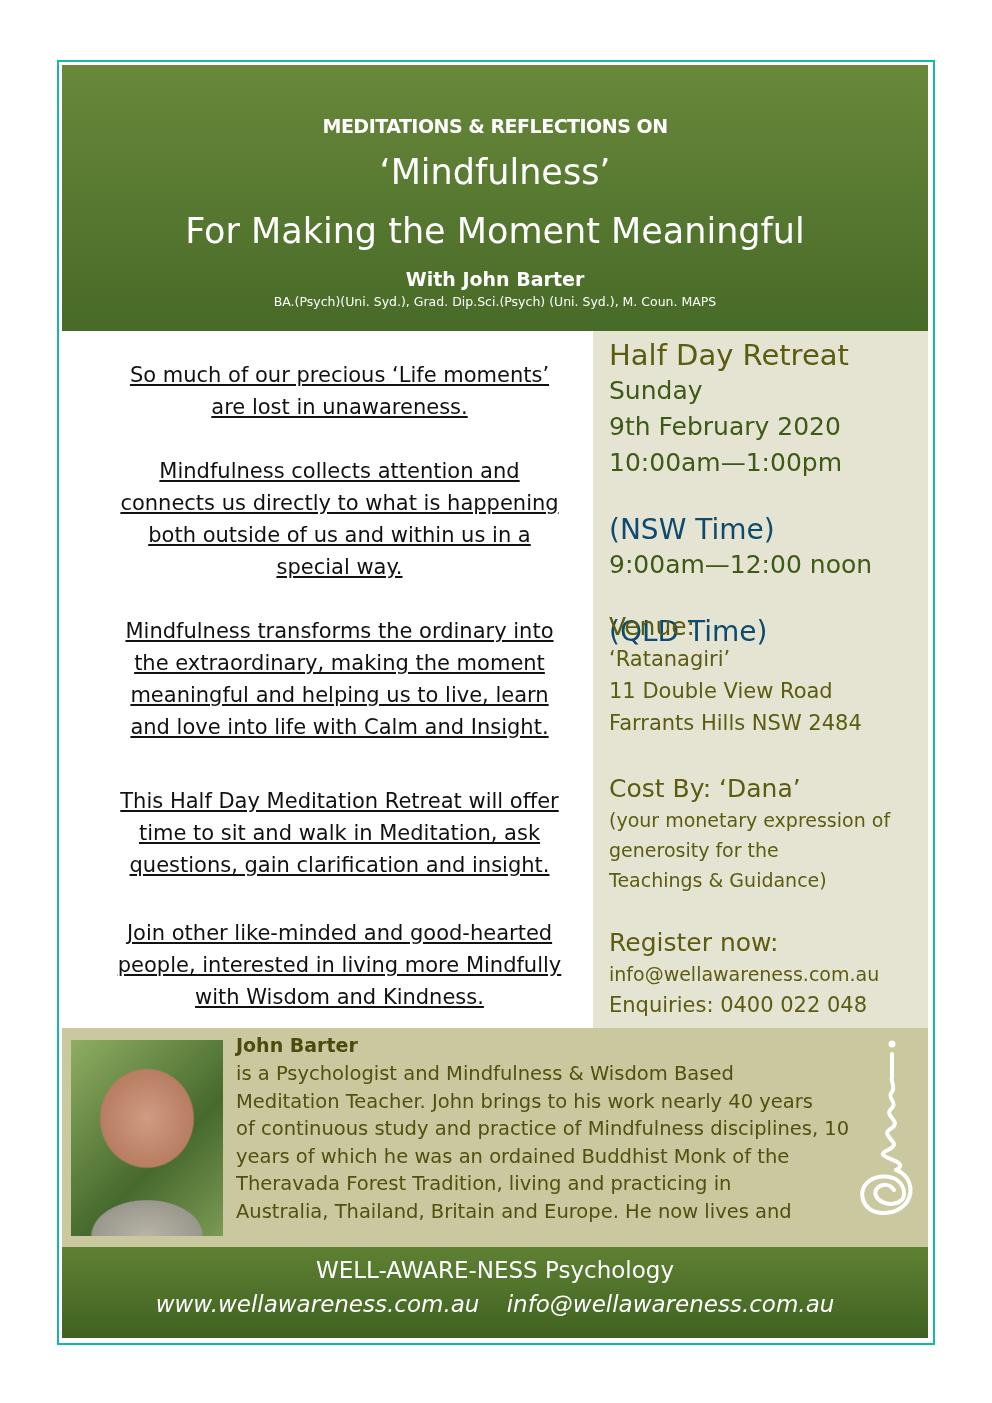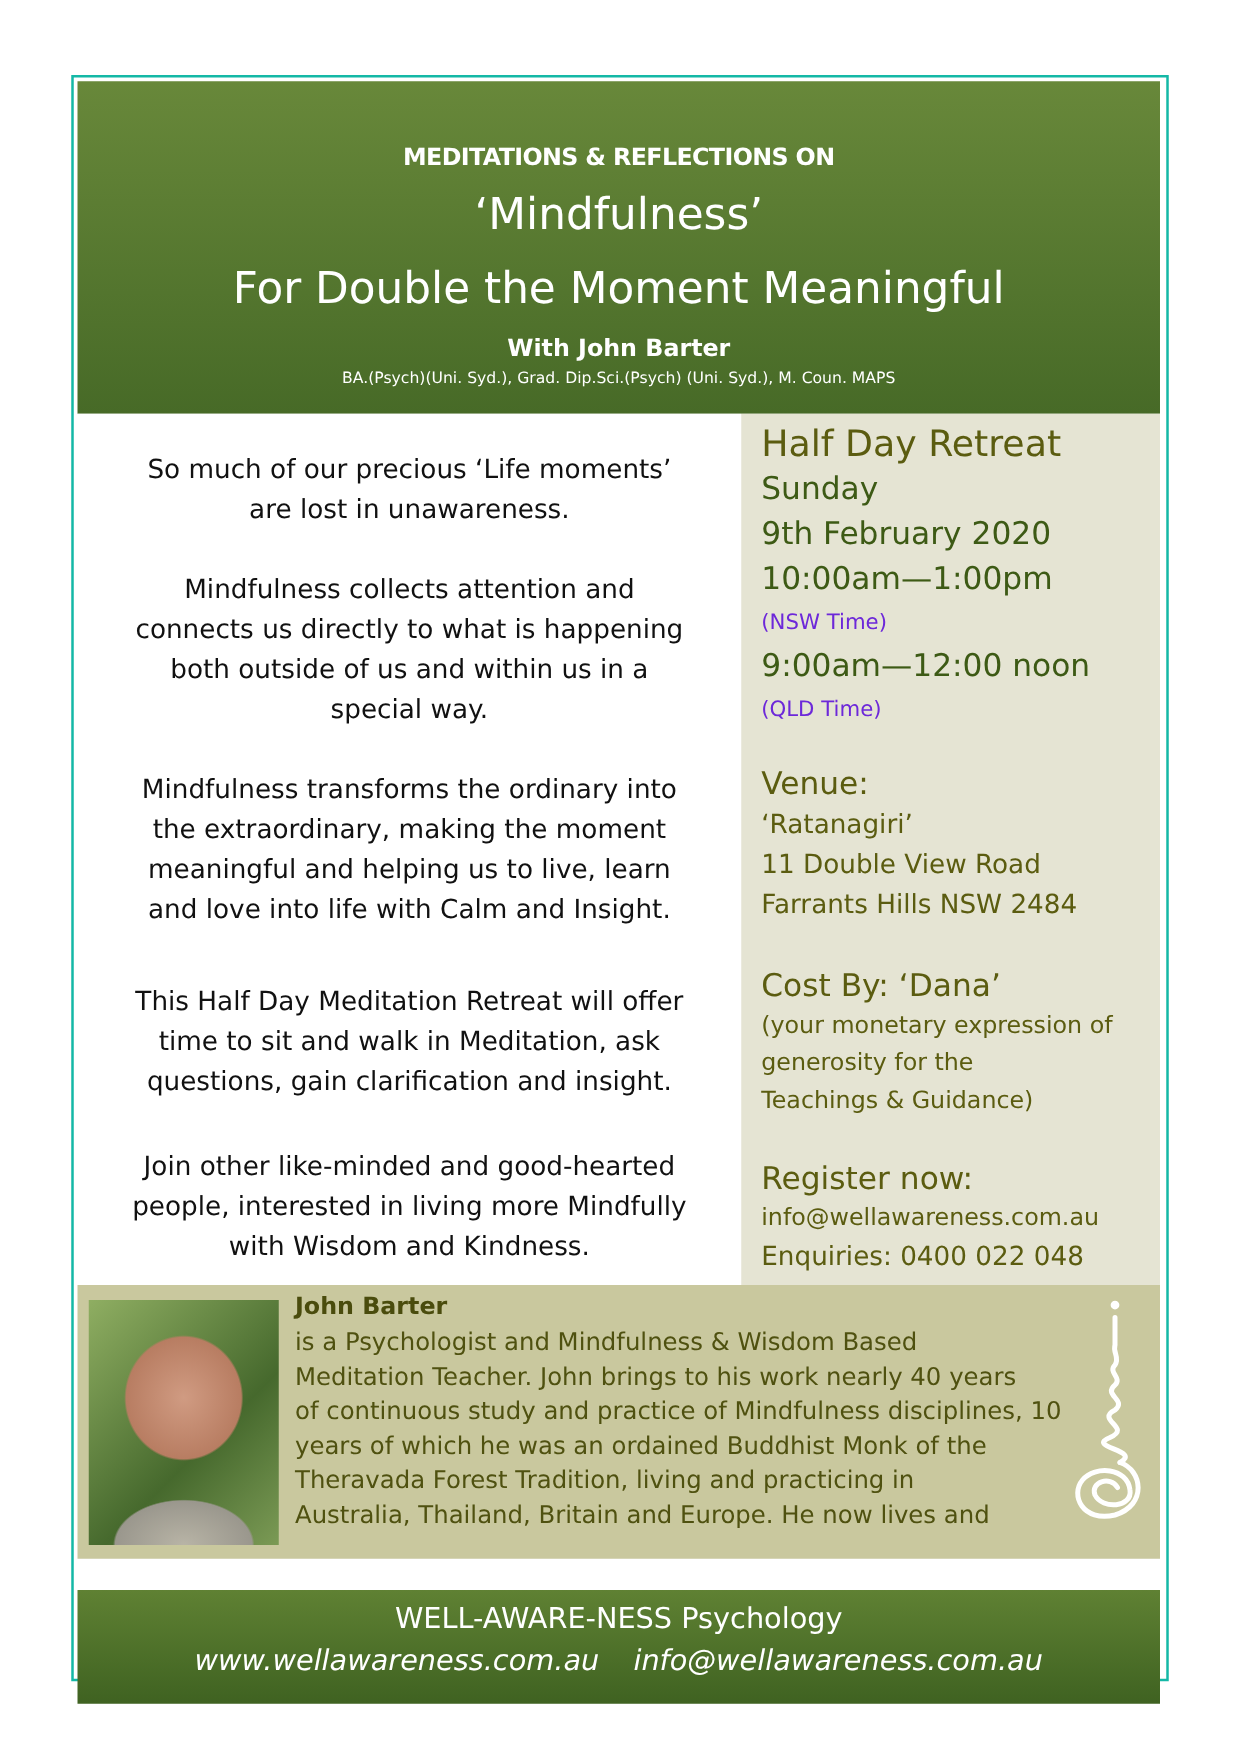--- a/index.html
+++ b/index.html
@@ -5,48 +5,48 @@
   html,body{margin:0;padding:0;}
   body{width:992px;height:1403px;background:#ffffff;position:relative;overflow:hidden;font-family:"DejaVu Sans","Liberation Sans",sans-serif;}
   .frame{position:absolute;left:57px;top:60px;width:878px;height:1285px;box-sizing:border-box;border:2px solid #14b8a6;background:#fff;}
   .header{position:absolute;left:3px;top:3px;width:866px;height:266px;background:linear-gradient(#68883a,#476a27);color:#fff;text-align:center;}
   .h-series{position:absolute;top:50px;width:100%;font-size:19px;font-weight:bold;letter-spacing:-0.5px;}
   .h-title{position:absolute;top:87px;width:100%;font-size:35px;}
   .h-subtitle{position:absolute;top:146px;width:100%;font-size:35px;}
   .h-with{position:absolute;top:203px;width:100%;font-size:19px;font-weight:bold;}
   .h-creds{position:absolute;top:229px;width:100%;font-size:12.5px;}
   .left{position:absolute;left:3px;top:269px;width:531px;height:697px;background:#fff;text-align:center;color:#111;font-size:21px;line-height:32px;}
-  .left p{margin:0;position:absolute;left:0;width:100%;}
+  .left p{margin:0;position:absolute;left:12px;width:100%;text-decoration:underline;}
   .right{position:absolute;left:534px;top:269px;width:335px;height:697px;background:#e5e4d3;color:#5b5c10;}
   .right .blk{position:absolute;left:16px;white-space:nowrap;}
   .r-big{font-size:29px;line-height:36px;}
   .r-mid{font-size:25px;line-height:36px;color:#3d5a15;}
-  .r-sm{font-size:17px;line-height:34px;color:#6d28d9;}
+  .r-sm{font-size:28px;line-height:34px;color:#0c4a6e;margin-top:32px;}
   .r-head{font-size:25px;line-height:32px;}
   .r-txt{font-size:21px;line-height:32px;}
   .r-txt2{font-size:19px;line-height:30px;}
   .bio{position:absolute;left:3px;top:966px;width:866px;height:219px;background:#c9c89e;}
   .photo{position:absolute;left:9px;top:12px;width:152px;height:196px;background:radial-gradient(ellipse 55% 45% at 50% 40%,#d09b82 0%,#b87d62 55%,transparent 57%),radial-gradient(ellipse 60% 30% at 50% 100%,#b8b4a6 0%,#9a978d 60%,transparent 62%),linear-gradient(135deg,#8fae62,#46692d 60%,#7b9a55);}
   .bio-name{position:absolute;left:174px;top:6px;font-size:19px;font-weight:bold;color:#4a4c0d;}
   .bio-text{position:absolute;left:174px;top:32px;width:620px;font-size:19.5px;line-height:27.5px;color:#4f5110;}
   .spiral{position:absolute;left:790px;top:8px;width:70px;height:190px;}
-  .footer{position:absolute;left:3px;top:1185px;width:866px;height:91px;background:linear-gradient(#5f8133,#3f6221);color:#fff;text-align:center;font-size:23px;margin-top:25px;}
+  .footer{position:absolute;left:3px;top:1185px;width:866px;height:91px;background:linear-gradient(#5f8133,#3f6221);color:#fff;text-align:center;font-size:23px;}
   .f-org{position:absolute;top:10px;width:100%;}
   .f-links{position:absolute;top:44px;width:100%;}
   .f-links span{margin:0 10px;font-style:italic;}
 </style>
 </head>
 <body>
 
 <div class="frame">
 
   <div class="header">
     <div class="h-series">MEDITATIONS &amp; REFLECTIONS ON</div>
     <div class="h-title">‘Mindfulness’</div>
-    <div class="h-subtitle">For Double the Moment Meaningful</div>
+    <div class="h-subtitle">For Making the Moment Meaningful</div>
     <div class="h-with">With John Barter</div>
     <div class="h-creds">BA.(Psych)(Uni. Syd.), Grad. Dip.Sci.(Psych) (Uni. Syd.), M. Coun. MAPS</div>
   </div>
 
   <div class="left">
     <p style="top:28px">
       <span>So much of our precious ‘Life moments’</span><br>
       <span>are lost in unawareness.</span>
     </p>
     <p style="top:124px">

